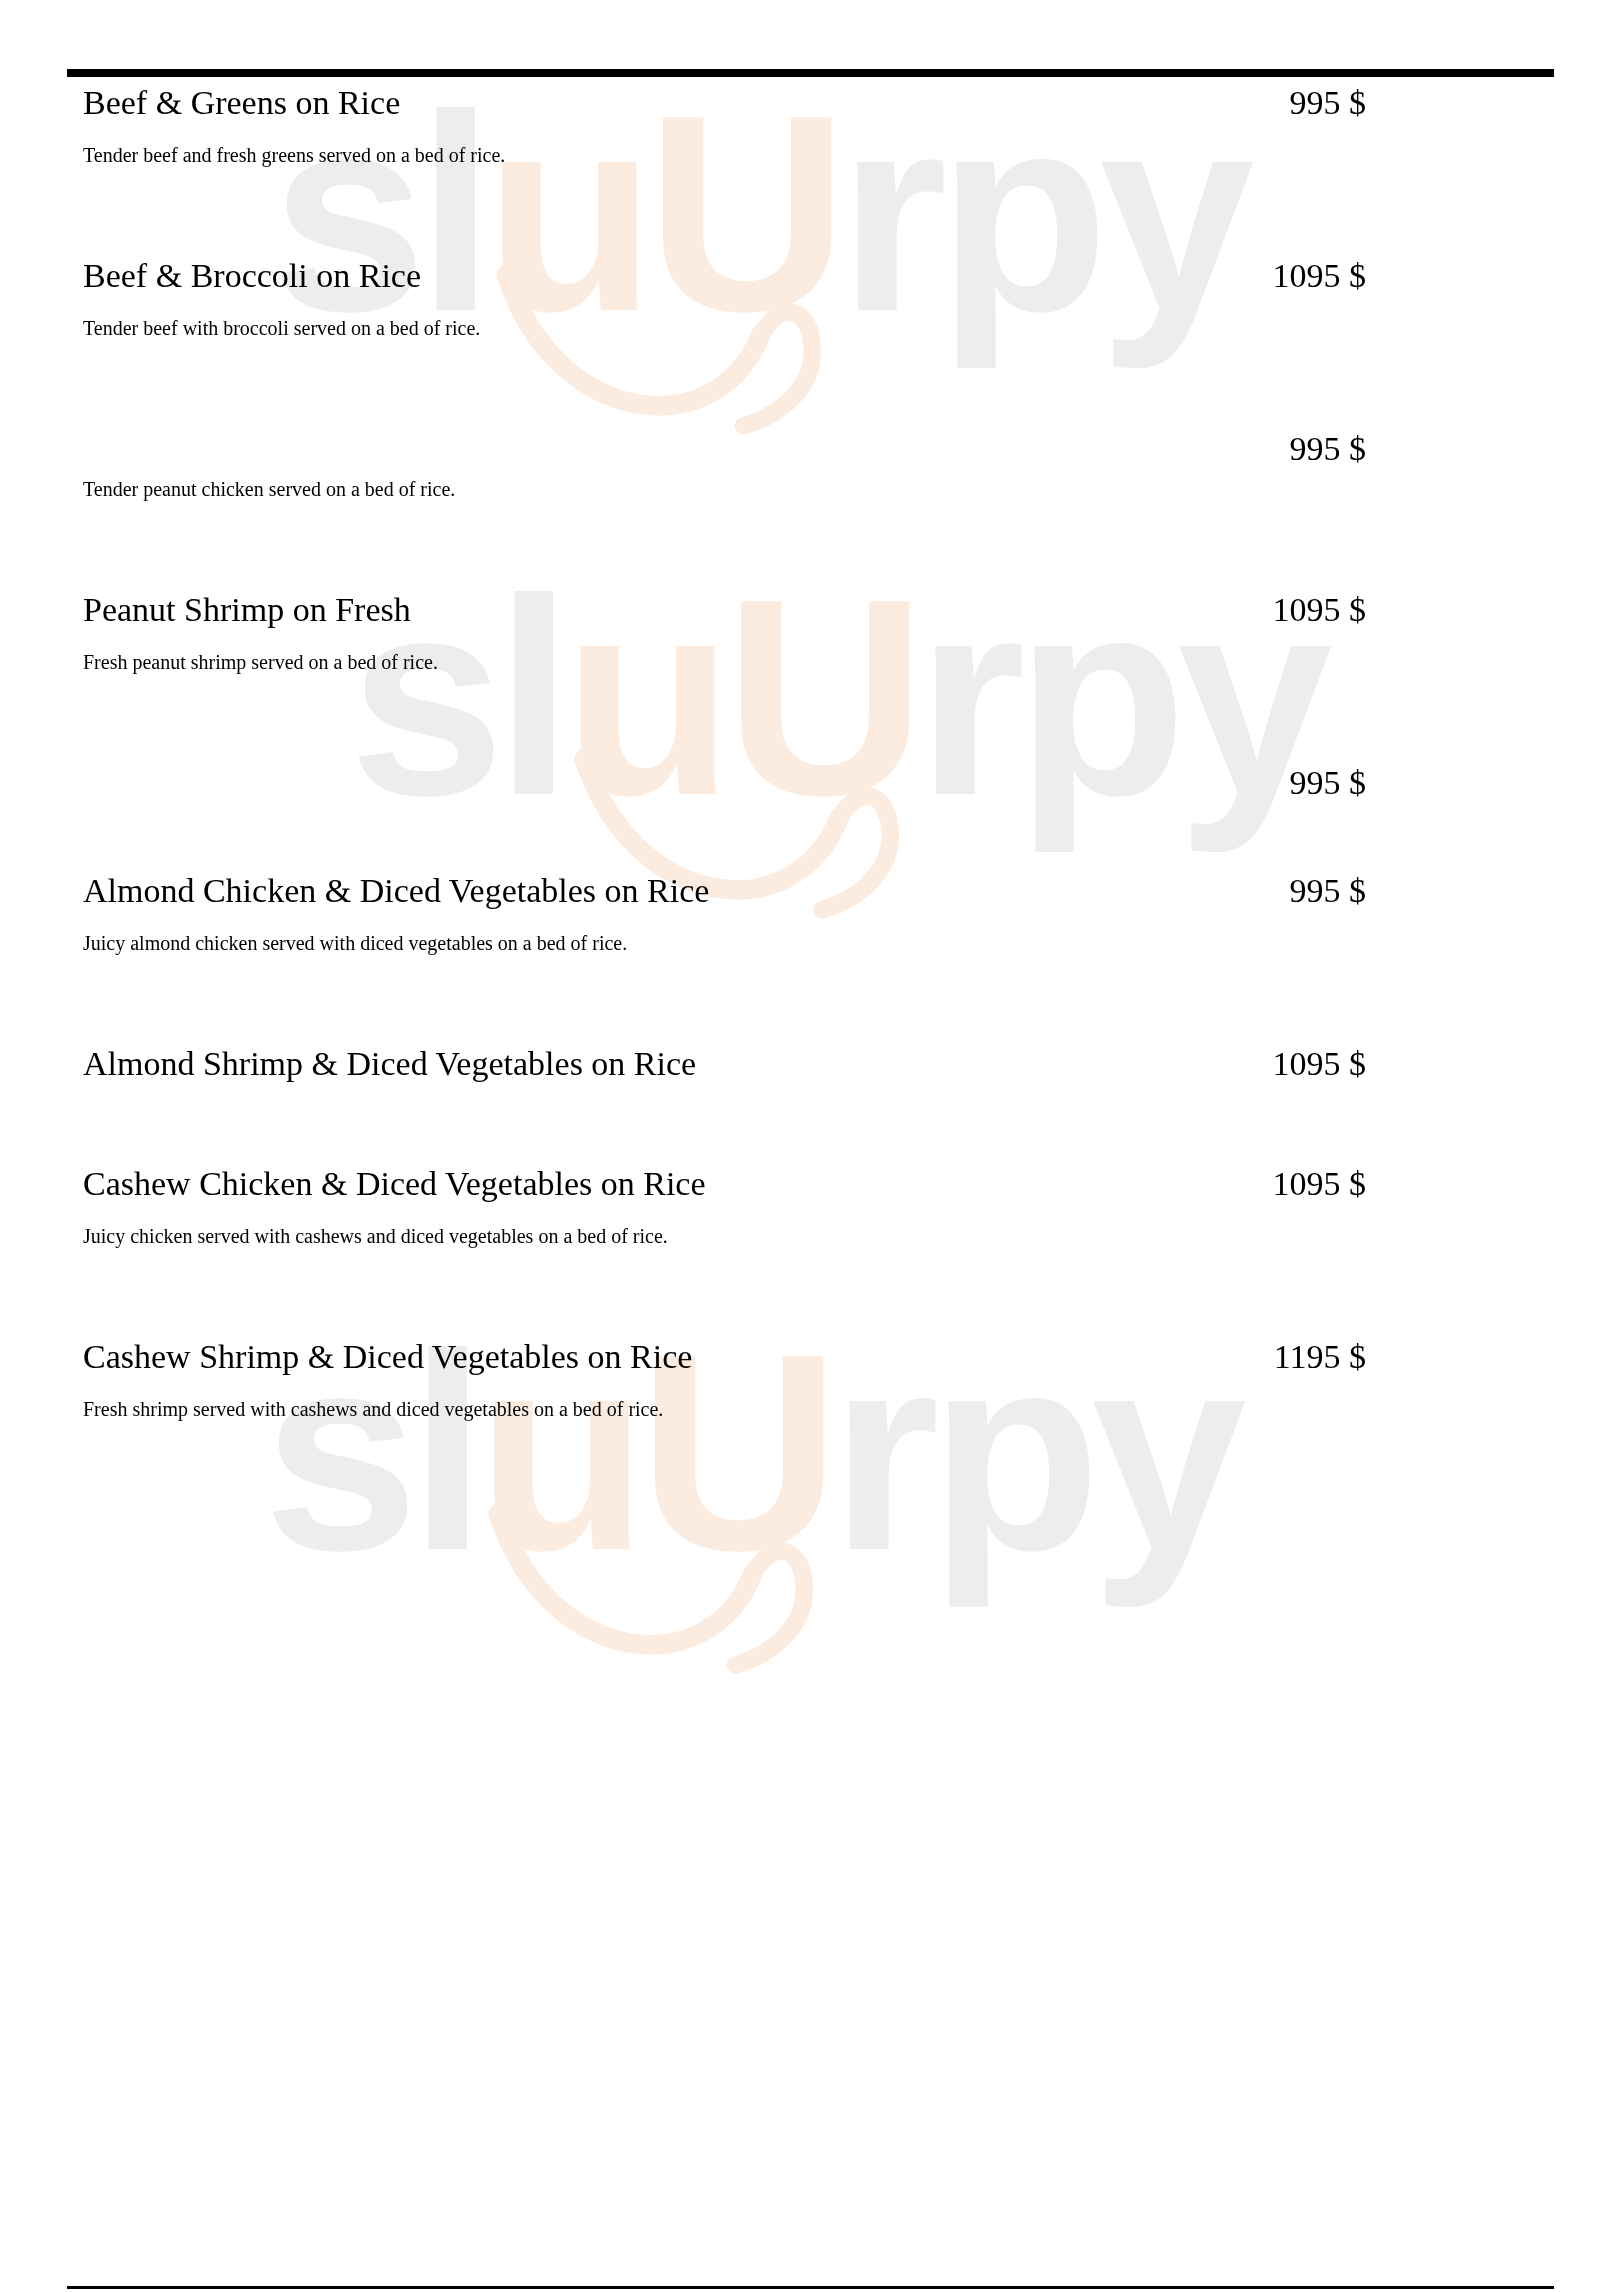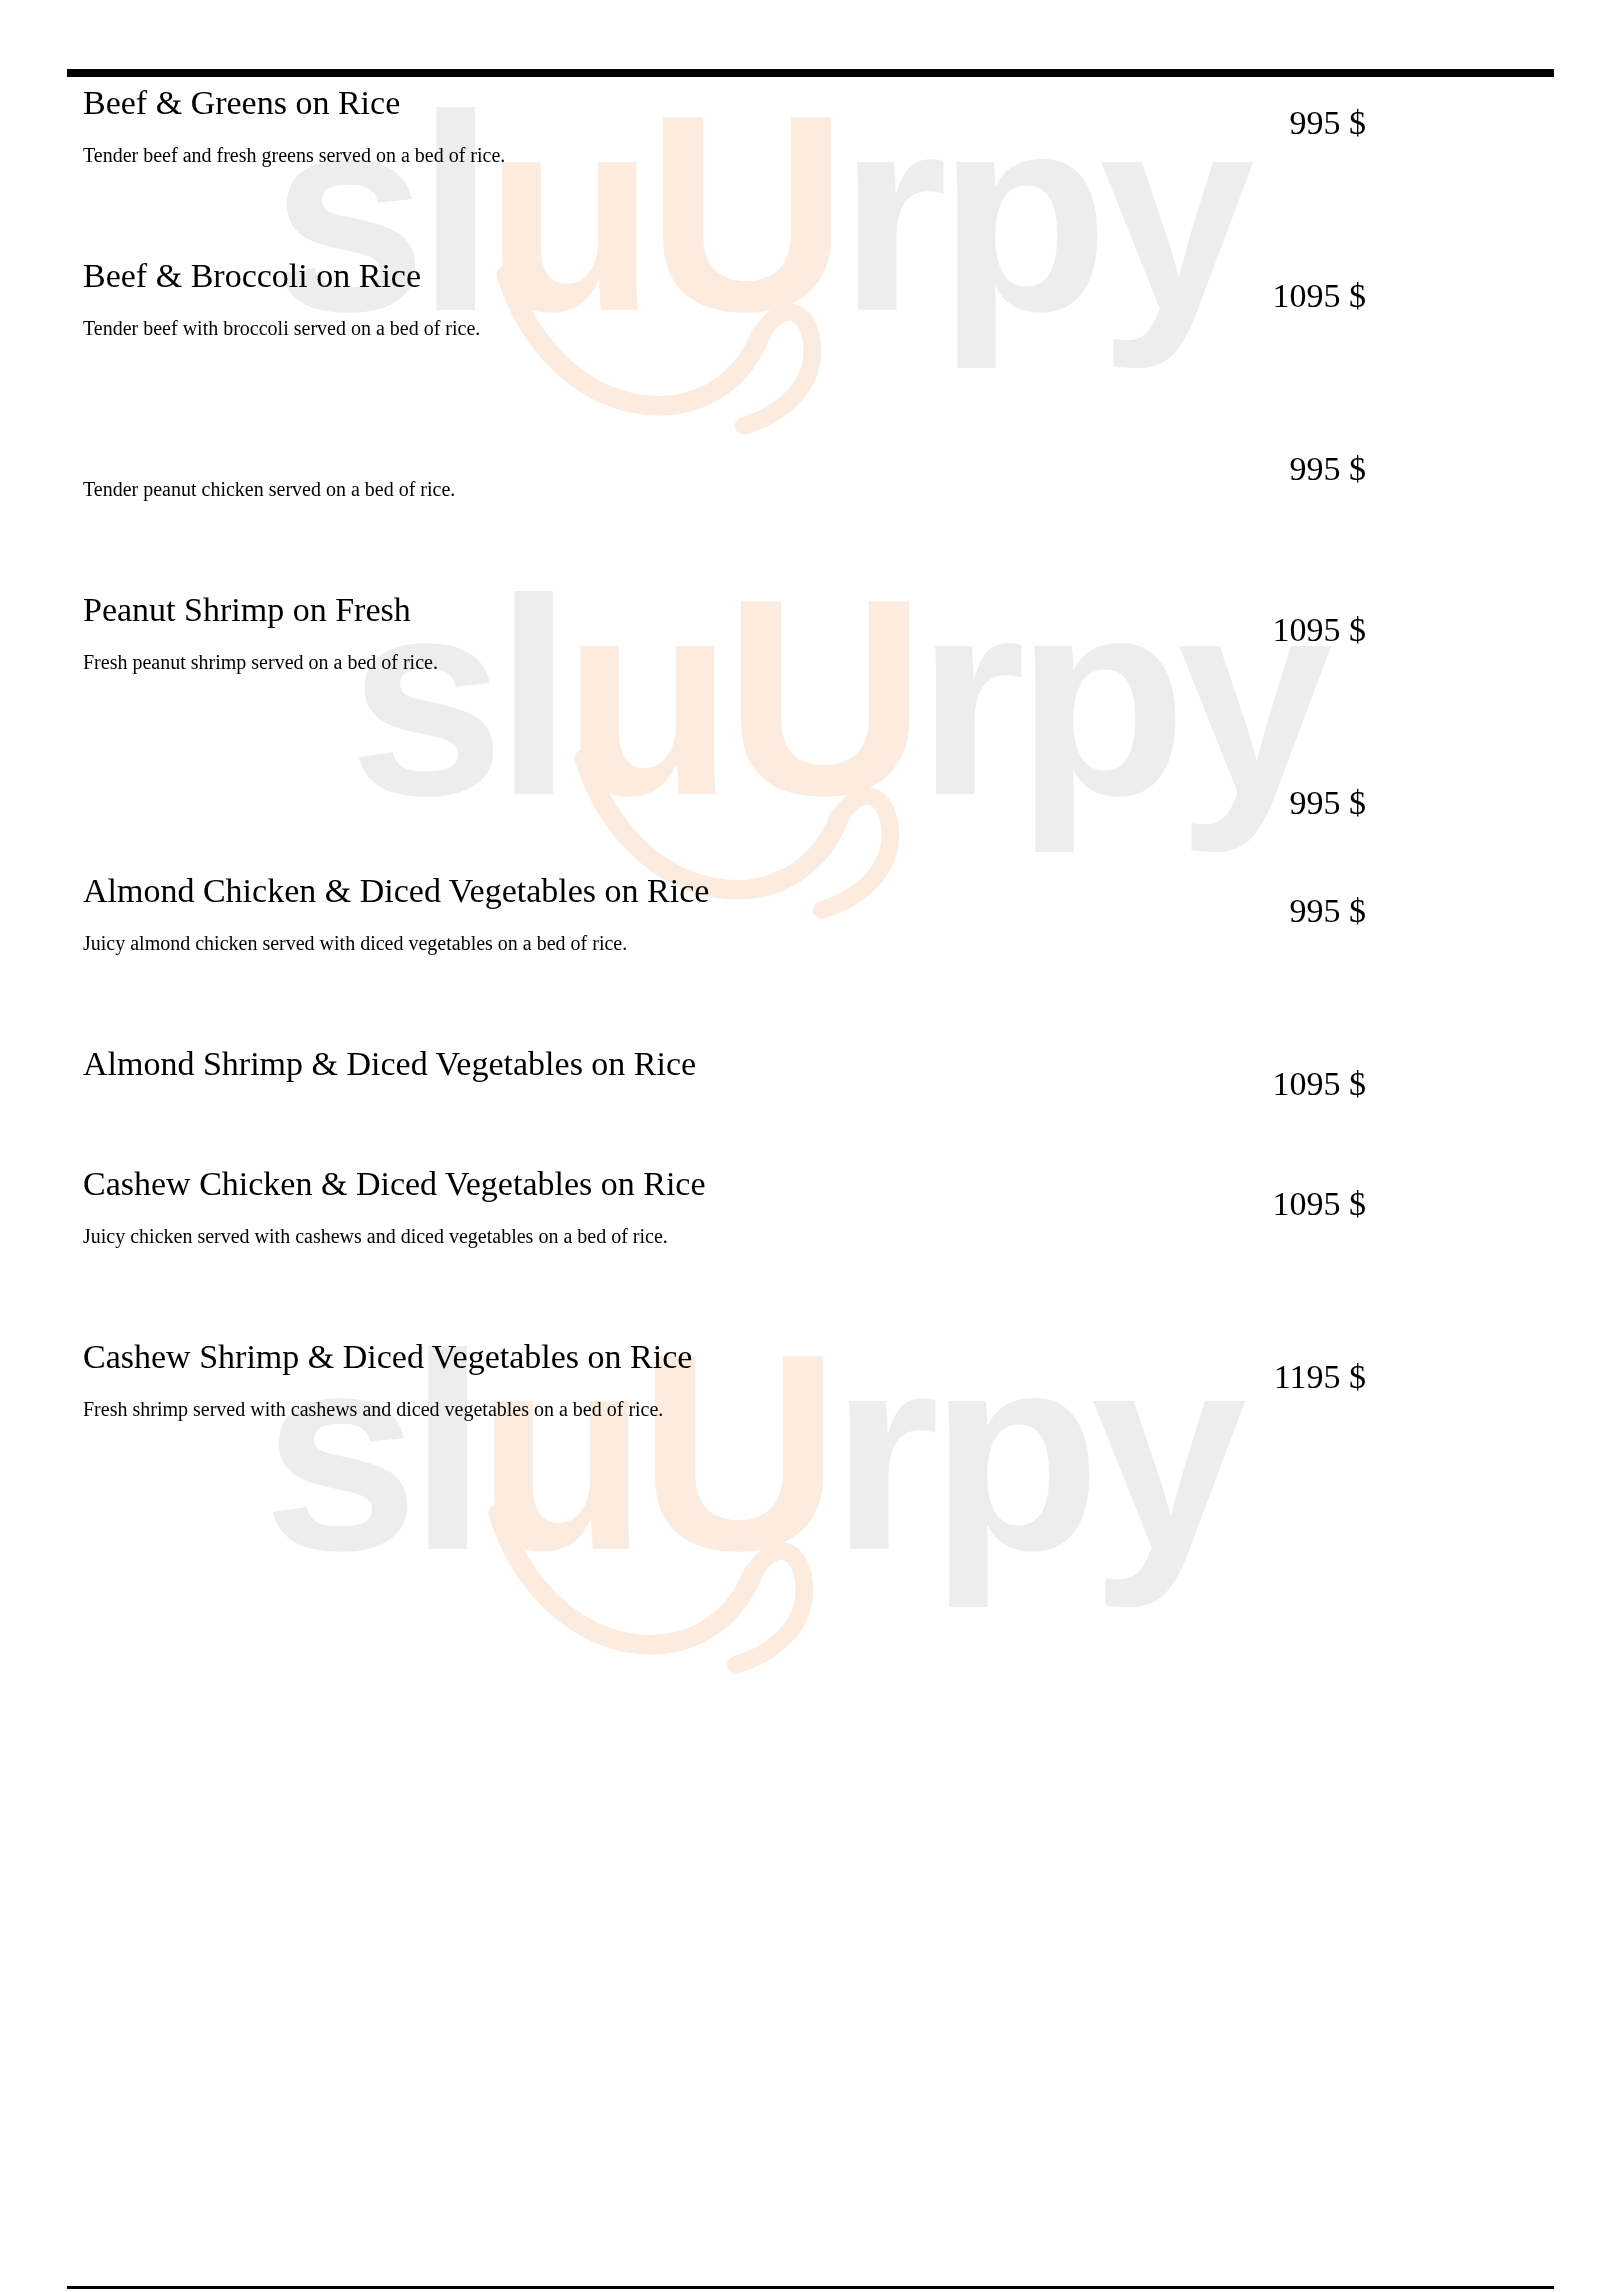--- a/index.html
+++ b/index.html
@@ -90,21 +90,20 @@
     max-width: 1078px;
   }
   .item-price {
     position: absolute;
     right: 239px;
     top: 0;
     font-size: 34px;
     line-height: 53px;
     text-align: center;
     white-space: nowrap;
-    margin-top: 20px;
   }
   .item-desc {
     display: block;
     font-size: 20px;
     line-height: 53px;
     margin-left: 83px;
     width: 1117px;
   }
 </style>
 </head>

